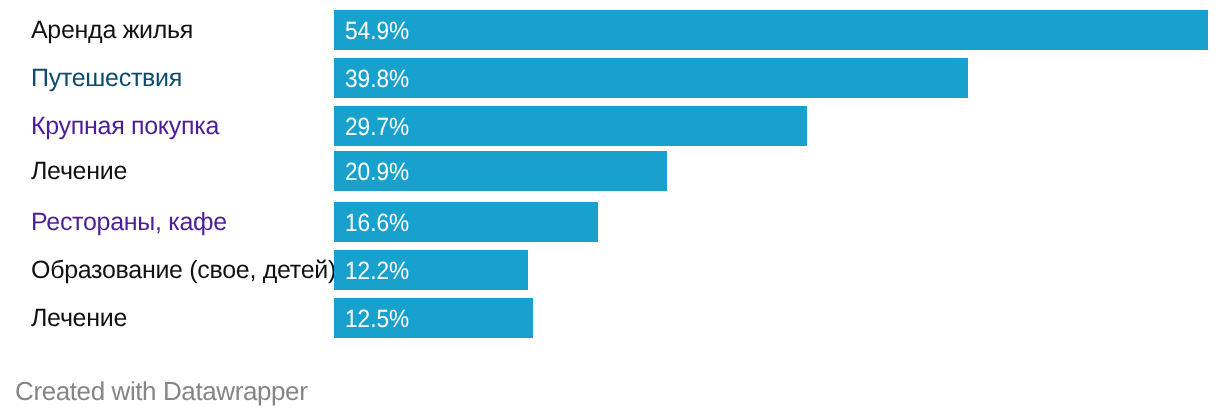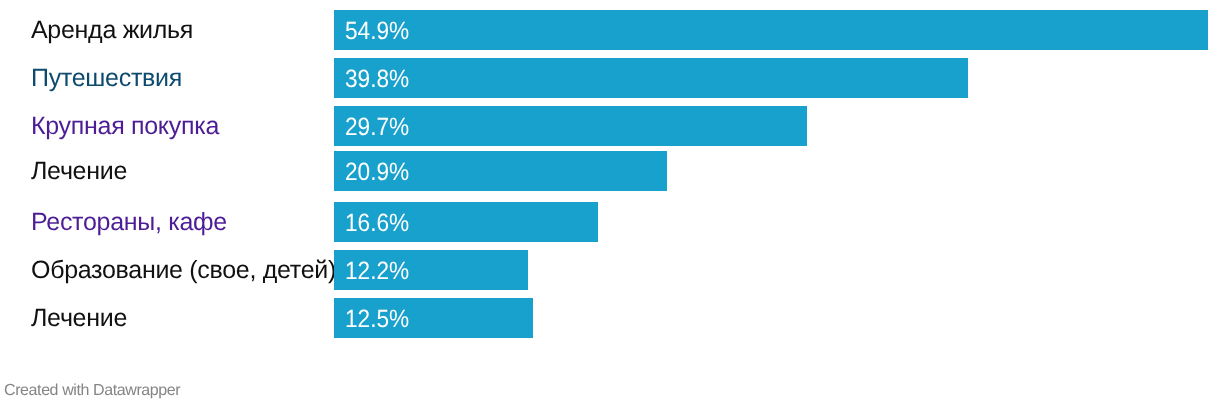--- a/index.html
+++ b/index.html
@@ -46,24 +46,24 @@
     top: 0.6px;
     color: #ffffff;
     font-size: 25px;
     line-height: 40px;
     white-space: nowrap;
     transform: scaleX(0.905);
     transform-origin: left center;
   }
   .chart-credit {
     position: absolute;
-    left: 4px;
+    left: 15px;
     top: 371px;
     color: #858585;
-    font-size: 16px;
+    font-size: 26px;
     letter-spacing: -0.4px;
     line-height: 40px;
     white-space: nowrap;
   }
 </style>
 </head>
 <body style="background: rgb(255, 255, 255);">
 
 <div id="chart">
   <div id="plot-area">

